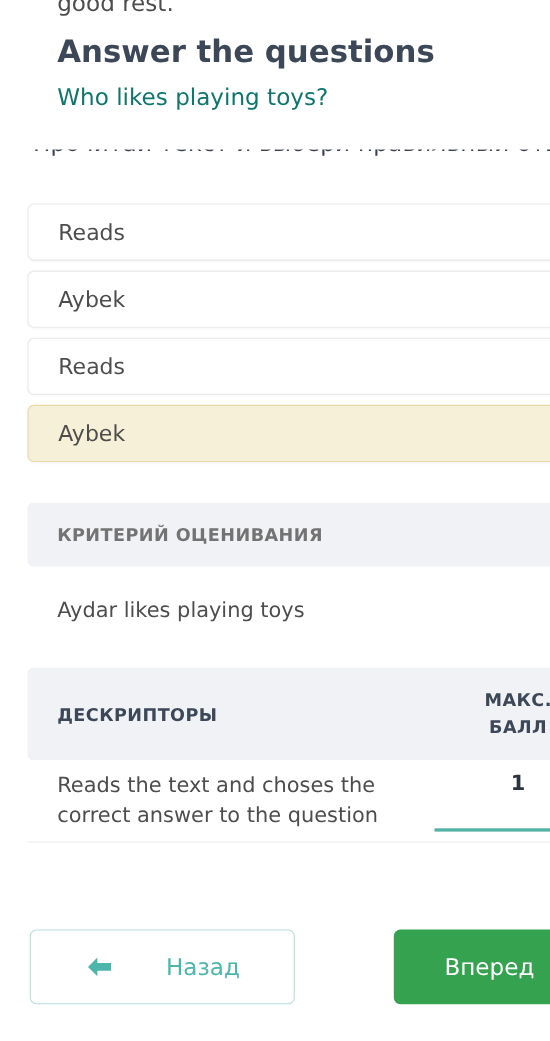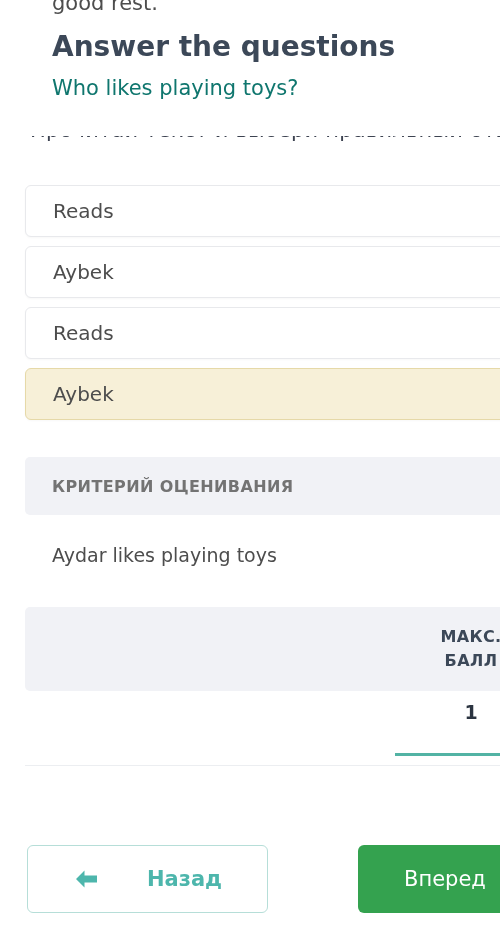--- a/index.html
+++ b/index.html
@@ -230,21 +230,20 @@
     top: 0;
     width: 241px;
     height: 68px;
     background: #ffffff;
     border: 1px solid #b6ded8;
     border-radius: 6px;
     display: flex;
     align-items: center;
     justify-content: center;
     gap: 48px;
-    font-weight: bold;
   }
   .arrow-left {
     width: 26px;
     height: 22px;
     flex: none;
   }
   .btn-back-label {
     font-size: 21px;
     color: #4db6ac;
   }
@@ -297,26 +296,28 @@
 
   <div class="criteria">
     <div class="band">
       <span class="band-title">КРИТЕРИЙ ОЦЕНИВАНИЯ</span>
     </div>
     <div class="criteria-body">Aydar likes playing toys</div>
   </div>
 
   <div class="descriptors">
     <div class="desc-head">
+      <span class="desc-head-label">ДЕСКРИПТОРЫ</span>
       <div class="desc-head-score">
         <span>МАКС.</span>
         <span>БАЛЛ</span>
       </div>
     </div>
     <div class="desc-row">
+      <div class="desc-row-text">Reads the text and choses the correct answer to the question</div>
       <div class="desc-row-score">1</div>
     </div>
   </div>
   <div class="score-rule"></div>
   <div class="row-divider"></div>
 
   <div class="footer">
     <div class="btn-back">
       <svg class="arrow-left" viewBox="0 0 26 22">
         <path d="M11.5 2.5 L3 11 L11.5 19.5 L11.5 14.5 L24 14.5 L24 7.5 L11.5 7.5 Z" fill="#4db6ac"></path>

